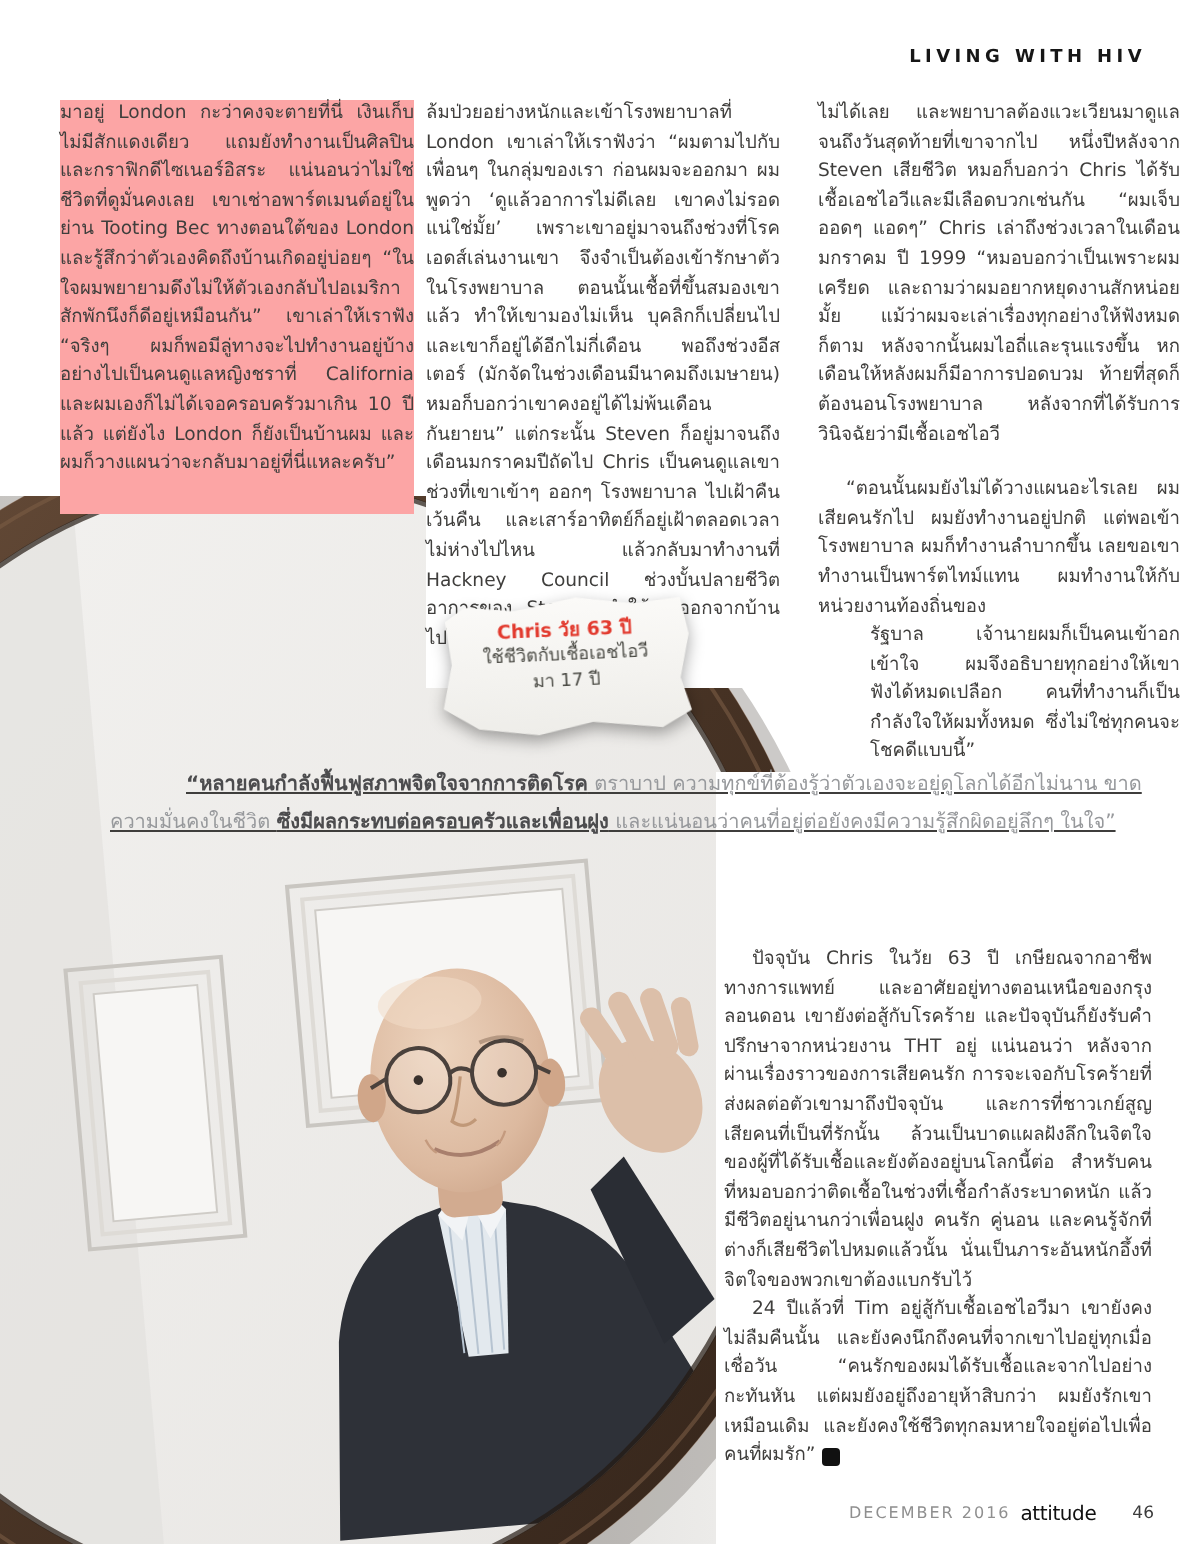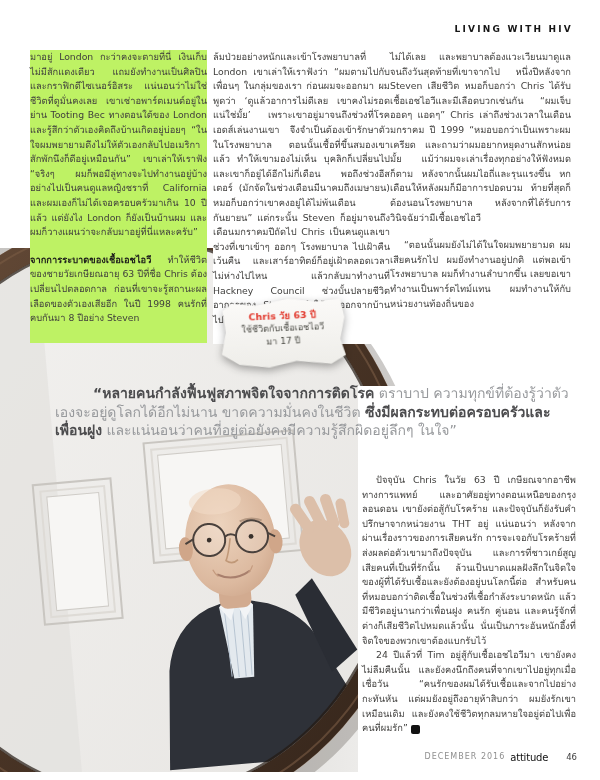--- a/index.html
+++ b/index.html
@@ -8,41 +8,41 @@
     font-family:"DejaVu Sans","Liberation Sans",sans-serif;color:#3f3e3c;
   }
   
   .section-label{
     position:absolute;top:24px;right:27px;font-size:9px;font-weight:bold;
     letter-spacing:2.2px;color:#161616;
   }
   
   .col{position:absolute;top:50px;font-size:9.3px;line-height:14.6px;text-align:justify;z-index:2;}
   .col p{margin:0 0 13px 0;}
-  .col1{left:30px;width:177px;background:#bef264;padding-bottom:4px;}
+  .col1{left:30px;width:177px;background:#fca5a5;padding-bottom:4px;}
   .col2{left:213px;width:177px;background:#fff;padding-bottom:4px;}
-  .col3{left:390px;width:181px;}
+  .col3{left:409px;width:181px;}
   .lead-bold{font-weight:bold;color:#1d1d1b;}
   .indent{text-indent:14px;}
   .wrap-indent{padding-left:26px;margin-top:0;}
   
   .photo-wrap{position:absolute;left:0;top:248px;width:400px;height:524px;z-index:1;}
   
   .note-wrap{position:absolute;left:221px;top:299px;z-index:3;filter:drop-shadow(0 3px 4px rgba(0,0,0,0.35));transform:rotate(-2.5deg);}
   .note{
     width:124px;height:68px;background:linear-gradient(#fbfaf8,#eeede9);
     clip-path:polygon(2% 14%,10% 4%,30% 8%,55% 0%,78% 6%,97% 3%,100% 30%,96% 62%,100% 86%,88% 98%,60% 92%,38% 100%,14% 94%,0% 78%,4% 46%);
     text-align:center;padding-top:10px;box-sizing:border-box;
   }
   .note-name{font-size:9.5px;font-weight:bold;color:#e23a2e;line-height:13px;}
   .note-line{font-size:9px;color:#4a4a44;line-height:13px;}
   
   .pull-quote{
     position:absolute;left:55px;top:384px;width:522px;z-index:3;
-    font-size:14px;line-height:18.5px;text-indent:38px;text-align:left;
+    font-size:10px;line-height:18.5px;text-indent:38px;text-align:left;text-decoration:underline;
   }
   .q-bold{font-weight:bold;color:#4c4c4e;}
   .q-light{color:#97999c;}
   
   .col4{position:absolute;left:362px;top:473px;width:214px;font-size:9.3px;line-height:14.6px;text-align:justify;z-index:2;}
   .col4 p{margin:0;}
   .endmark{
     display:inline-block;width:9px;height:9px;background:#111;color:#fff;border-radius:2px;
     font-size:7px;font-weight:bold;line-height:9px;text-align:center;vertical-align:baseline;margin-left:3px;
   }
@@ -163,32 +163,30 @@
             <ellipse cx="140" cy="270" rx="270" ry="295" fill="none" stroke="#7a5b44" stroke-width="2" opacity="0.6"></ellipse>
             <ellipse cx="140" cy="270" rx="254" ry="279" fill="none" stroke="#241912" stroke-width="2.5" opacity="0.7"></ellipse>
           </g>
         </g>
       </g>
     </svg>
   </div>
 
   <div class="col col1">
     <p>มาอยู่ London กะว่าคงจะตายที่นี่ เงินเก็บไม่มีสักแดงเดียว แถมยังทำงานเป็นศิลปินและกราฟิกดีไซเนอร์อิสระ แน่นอนว่าไม่ใช่ชีวิตที่ดูมั่นคงเลย เขาเช่าอพาร์ตเมนต์อยู่ในย่าน Tooting Bec ทางตอนใต้ของ London และรู้สึกว่าตัวเองคิดถึงบ้านเกิดอยู่บ่อยๆ “ในใจผมพยายามดึงไม่ให้ตัวเองกลับไปอเมริกาสักพักนึงก็ดีอยู่เหมือนกัน” เขาเล่าให้เราฟัง “จริงๆ ผมก็พอมีลู่ทางจะไปทำงานอยู่บ้าง อย่างไปเป็นคนดูแลหญิงชราที่ California และผมเองก็ไม่ได้เจอครอบครัวมาเกิน 10 ปีแล้ว แต่ยังไง London ก็ยังเป็นบ้านผม และผมก็วางแผนว่าจะกลับมาอยู่ที่นี่แหละครับ”</p>
-    <p>
-      <span class="lead-bold">จากการระบาดของเชื้อเอชไอวี</span><span> ทำให้ชีวิตของชายวัยเกษียณอายุ 63 ปีที่ชื่อ Chris ต้องเปลี่ยนไปตลอดกาล ก่อนที่เขาจะรู้สถานะผลเลือดของตัวเองเสียอีก ในปี 1998 คนรักที่คบกันมา 8 ปีอย่าง Steven</span>
-    </p>
   </div>
 
   <div class="col col2">
     <p>ล้มป่วยอย่างหนักและเข้าโรงพยาบาลที่ London เขาเล่าให้เราฟังว่า “ผมตามไปกับเพื่อนๆ ในกลุ่มของเรา ก่อนผมจะออกมา ผมพูดว่า ‘ดูแล้วอาการไม่ดีเลย เขาคงไม่รอดแน่ใช่มั้ย’ เพราะเขาอยู่มาจนถึงช่วงที่โรคเอดส์เล่นงานเขา จึงจำเป็นต้องเข้ารักษาตัวในโรงพยาบาล ตอนนั้นเชื้อที่ขึ้นสมองเขาแล้ว ทำให้เขามองไม่เห็น บุคลิกก็เปลี่ยนไป และเขาก็อยู่ได้อีกไม่กี่เดือน พอถึงช่วงอีสเตอร์ (มักจัดในช่วงเดือนมีนาคมถึงเมษายน) หมอก็บอกว่าเขาคงอยู่ได้ไม่พ้นเดือนกันยายน” แต่กระนั้น Steven ก็อยู่มาจนถึงเดือนมกราคมปีถัดไป Chris เป็นคนดูแลเขาช่วงที่เขาเข้าๆ ออกๆ โรงพยาบาล ไปเฝ้าคืนเว้นคืน และเสาร์อาทิตย์ก็อยู่เฝ้าตลอดเวลาไม่ห่างไปไหน แล้วกลับมาทำงานที่ Hackney Council ช่วงบั้นปลายชีวิต อาการของ Steven ทำให้เขาออกจากบ้านไปไหน</p>
   </div>
 
   <div class="col col3">
     <p>ไม่ได้เลย และพยาบาลต้องแวะเวียนมาดูแลจนถึงวันสุดท้ายที่เขาจากไป หนึ่งปีหลังจาก Steven เสียชีวิต หมอก็บอกว่า Chris ได้รับเชื้อเอชไอวีและมีเลือดบวกเช่นกัน “ผมเจ็บออดๆ แอดๆ” Chris เล่าถึงช่วงเวลาในเดือนมกราคม ปี 1999 “หมอบอกว่าเป็นเพราะผมเครียด และถามว่าผมอยากหยุดงานสักหน่อยมั้ย แม้ว่าผมจะเล่าเรื่องทุกอย่างให้ฟังหมดก็ตาม หลังจากนั้นผมไอถี่และรุนแรงขึ้น หกเดือนให้หลังผมก็มีอาการปอดบวม ท้ายที่สุดก็ต้องนอนโรงพยาบาล หลังจากที่ได้รับการวินิจฉัยว่ามีเชื้อเอชไอวี</p>
-    <p class="indent" style="margin-bottom:0;">“ตอนนั้นผมยังไม่ได้ในใจผมพยายามด ผมเสียคนรักไป ผมยังทำงานอยู่ปกติ แต่พอเข้าโรงพยาบาล ผมก็ทำงานลำบากขึ้น เลยขอเขาทำงานเป็นพาร์ตไทม์แทน ผมทำงานให้กับหน่วยงานท้องถิ่นของ</p>
+    <p class="indent" style="margin-bottom:0;">“ตอนนั้นผมยังไม่ได้วางแผนอะไรเลย ผมเสียคนรักไป ผมยังทำงานอยู่ปกติ แต่พอเข้าโรงพยาบาล ผมก็ทำงานลำบากขึ้น เลยขอเขาทำงานเป็นพาร์ตไทม์แทน ผมทำงานให้กับหน่วยงานท้องถิ่นของ</p>
+    <p class="wrap-indent">รัฐบาล เจ้านายผมก็เป็นคนเข้าอกเข้าใจ ผมจึงอธิบายทุกอย่างให้เขาฟังได้หมดเปลือก คนที่ทำงานก็เป็นกำลังใจให้ผมทั้งหมด ซึ่งไม่ใช่ทุกคนจะโชคดีแบบนี้”</p>
   </div>
 
   <div class="note-wrap">
     <div class="note">
       <div class="note-name">Chris วัย 63 ปี</div>
       <div class="note-line">ใช้ชีวิตกับเชื้อเอชไอวี</div>
       <div class="note-line">มา 17 ปี</div>
     </div>
   </div>
 

